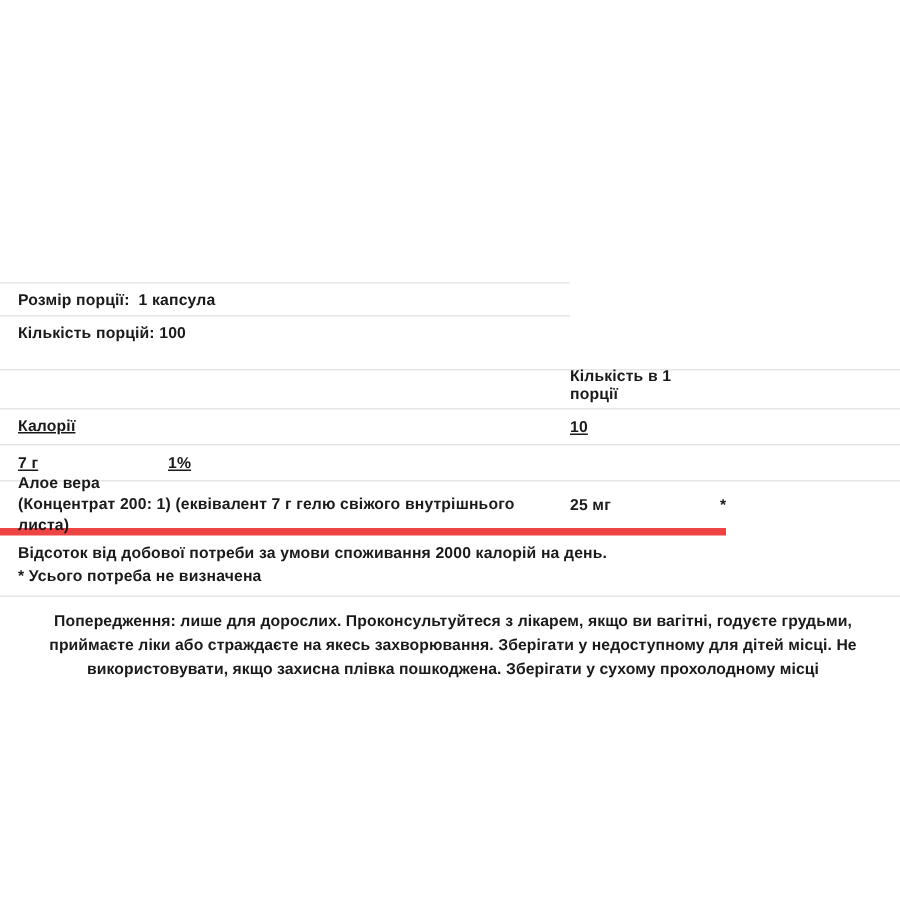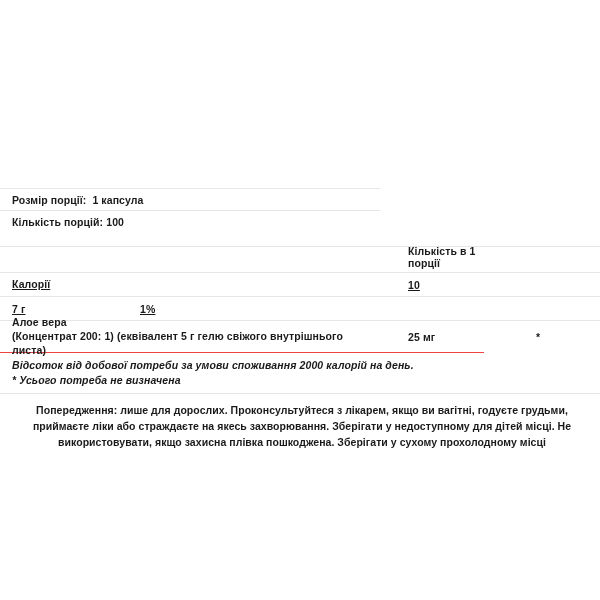--- a/index.html
+++ b/index.html
@@ -38,21 +38,20 @@
     width: 380px;
   }
   .row-short:first-child {
     border-top: 1px solid #e8e8e8;
   }
 
   
   .row-full {
     width: 600px;
     border-top: 1px solid #e6e6e6;
-    gap: 28px;
   }
 
   .spacer {
     height: 14px;
     width: 600px;
   }
 
   .cell-name {
     width: 368px;
     flex: 0 0 368px;
@@ -103,24 +102,23 @@
     font-weight: bold;
     letter-spacing: 0.1px;
   }
   .serving-line .gap {
     display: inline-block;
     width: 6px;
   }
 
   .footnotes {
     width: 484px;
-    border-top: 1px solid #ef4444;
+    border-top: 5px solid #ef4444;
     padding: 5px 0 5px 12px;
     box-sizing: border-box;
-    font-style: italic;
   }
   .footnotes p {
     margin: 0;
     font-size: 10.5px;
     font-weight: bold;
     line-height: 1.42;
     letter-spacing: 0.1px;
   }
 
   .warning-wrap {
@@ -165,21 +163,21 @@
   </div>
 
   <div class="row row-full data-row">
     <div class="cell-amount">7 г</div>
     <div class="cell-dv">1%</div>
   </div>
 
   <div class="row row-full data-row-tall">
     <div class="cell-name">
       <span>Алое вера</span>
-      <span class="name-sub">(Концентрат 200: 1) (еквівалент 5 г гелю свіжого внутрішнього листа)</span>
+      <span class="name-sub">(Концентрат 200: 1) (еквівалент 7 г гелю свіжого внутрішнього листа)</span>
     </div>
     <div class="cell-amount">25 мг</div>
     <div class="cell-dv">*</div>
   </div>
 
   <div class="footnotes">
     <p>Відсоток від добової потреби за умови споживання 2000 калорій на день.</p>
     <p>* Усього потреба не визначена</p>
   </div>
 

